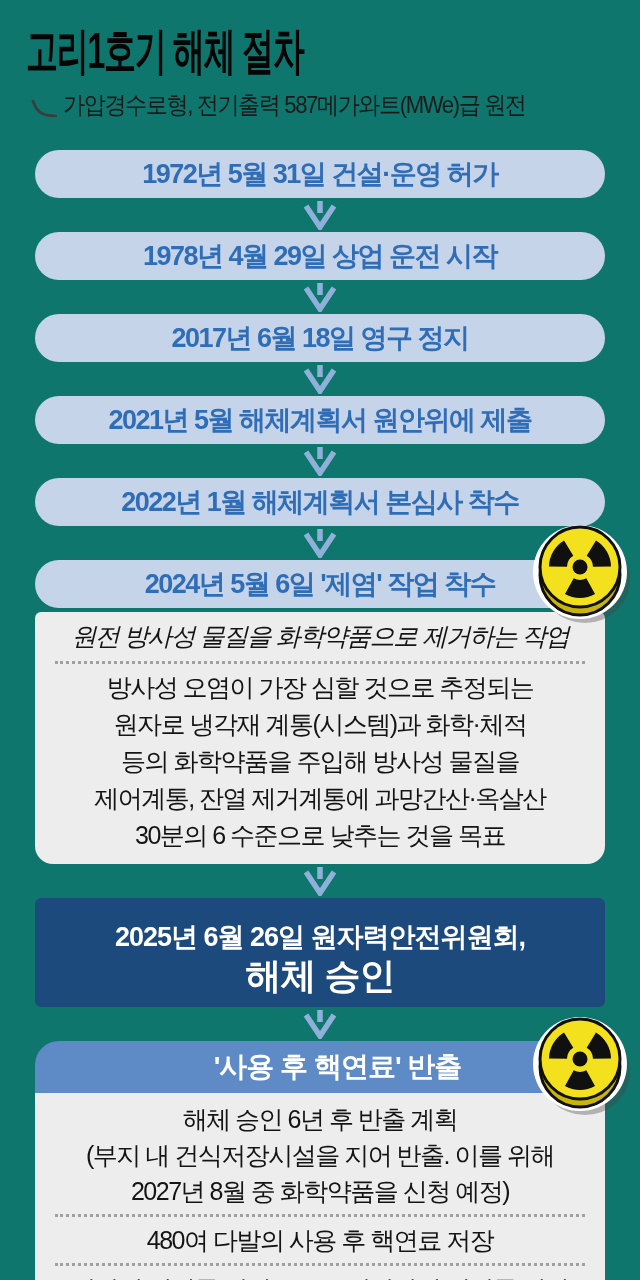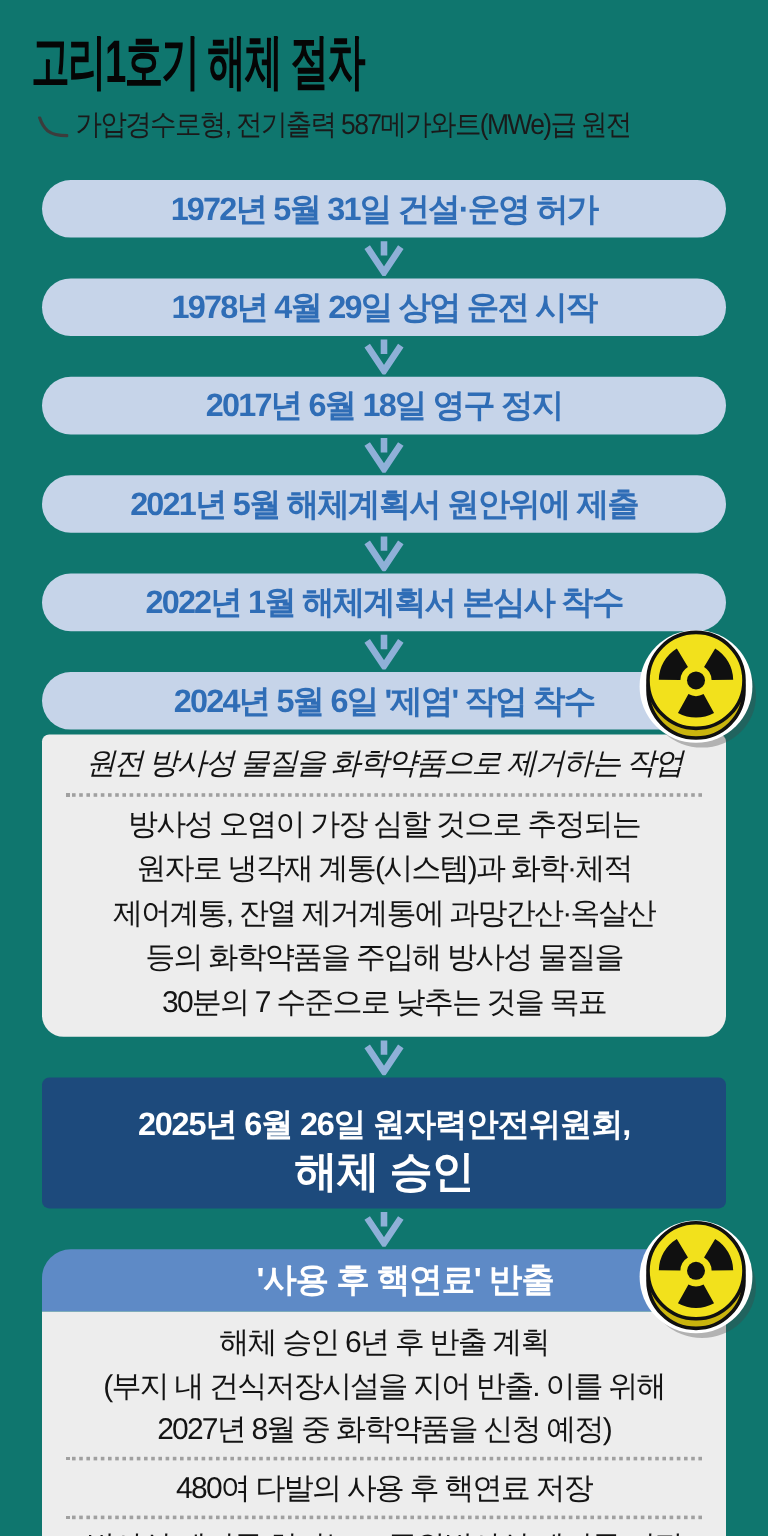--- a/index.html
+++ b/index.html
@@ -13,21 +13,21 @@
   }
   
   .title{
     margin:24px 0 0 26px;
     font-size:50px;line-height:54px;font-weight:800;
     letter-spacing:-2px;white-space:nowrap;
     transform:scaleX(0.64);transform-origin:0 50%;
     color:#050505;
   }
   .subtitle{
-    display:flex;align-items:center;
+    display:flex;align-items:flex-end;
     margin:12px 0 0 31px;
   }
   .subtitle svg{flex:0 0 auto;margin:4px 6px 0 0;}
   .subtitle-text{
     font-size:24px;line-height:30px;letter-spacing:-1.5px;
     color:#1a1a1a;white-space:nowrap;
     transform:scaleX(0.92);transform-origin:0 50%;
   }
   
   .timeline{margin:30px 35px 0;}
@@ -136,23 +136,23 @@
       </svg>
     </div>
 
     <div class="pill">2024년 5월 6일 '제염' 작업 착수</div>
 
     <div class="note">
       <div class="note-summary">원전 방사성 물질을 화학약품으로 제거하는 작업</div>
       <div class="dotted"></div>
       <div class="note-line">방사성 오염이 가장 심할 것으로 추정되는</div>
       <div class="note-line">원자로 냉각재 계통(시스템)과 화학·체적</div>
+      <div class="note-line">등의 화학약품을 주입해 방사성 물질을</div>
       <div class="note-line">제어계통, 잔열 제거계통에 과망간산·옥살산</div>
-      <div class="note-line">등의 화학약품을 주입해 방사성 물질을</div>
-      <div class="note-line">30분의 7 수준으로 낮추는 것을 목표</div>
+      <div class="note-line">30분의 6 수준으로 낮추는 것을 목표</div>
     </div>
 
     <div class="arrow">
       <svg width="38" height="30" viewBox="0 0 38 30">
         <path d="M19 1 L19 13 M5 6 L19 27 L33 6" fill="none" stroke="var(--arrow,#8fb0d8)" stroke-width="5.5"></path>
       </svg>
     </div>
 
     <div class="navy">
       <div class="navy-line1">2025년 6월 26일 원자력안전위원회,</div>

